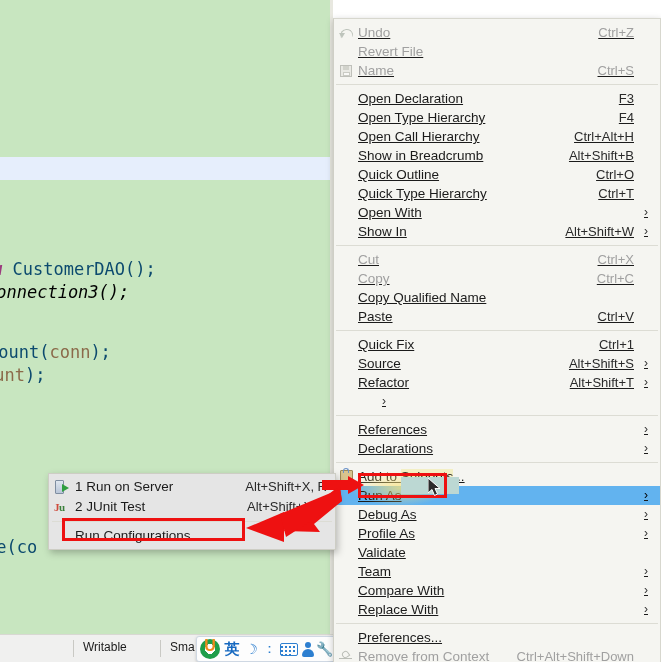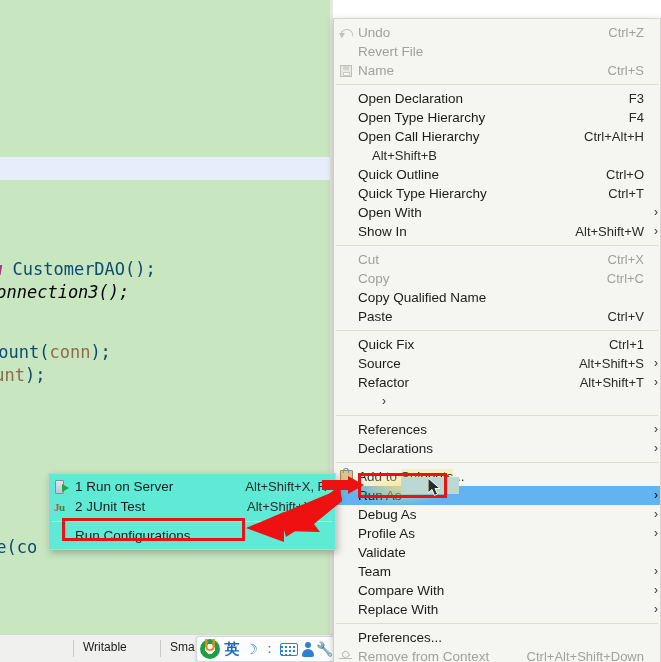--- a/index.html
+++ b/index.html
@@ -166,22 +166,23 @@
     font-size: 13.5px;
     color: #1b1b1b;
     box-shadow: 0 2px 7px rgba(0,0,0,0.22);
   }
   .mi {
     position: relative;
     height: 19px;
     line-height: 19px;
     display: flex;
     align-items: flex-end;
-    padding: 0 2px 0 0;
+    padding: 0 12px 0 0;
     white-space: nowrap;
+    text-decoration: underline;
   }
   .mi-icon {
     width: 24px;
     min-width: 24px;
     height: 19px;
     display: flex;
     align-items: center;
     justify-content: center;
   }
   .mi-label {
@@ -293,21 +294,21 @@
     border-radius: 50% 50% 0 50%;
     box-sizing: border-box;
     transform: rotate(-35deg);
   }
 
   
   .submenu {
     position: absolute;
     left: 48px; top: 473px;
     width: 288px;
-    background: #5eead4;
+    background: #e5e5e5;
     border: 1px solid #cdcdc4;
     box-sizing: border-box;
     padding: 3px 0;
     font-size: 13.5px;
     color: #1b1b1b;
     box-shadow: 2px 3px 7px rgba(0,0,0,0.25);
   }
   .sub-mi {
     height: 20px;
     line-height: 20px;
@@ -473,20 +474,21 @@
           <span></span>
         </span>
         <span class="mi-label">Open Call Hierarchy</span>
         <span class="mi-accel">Ctrl+Alt+H</span>
         <span class="mi-arrow"></span>
       </div>
       <div class="mi">
         <span class="mi-icon">
           <span></span>
         </span>
+        <span class="mi-label">Show in Breadcrumb</span>
         <span class="mi-accel">Alt+Shift+B</span>
         <span class="mi-arrow"></span>
       </div>
       <div class="mi">
         <span class="mi-icon">
           <span></span>
         </span>
         <span class="mi-label">Quick Outline</span>
         <span class="mi-accel">Ctrl+O</span>
         <span class="mi-arrow"></span>

